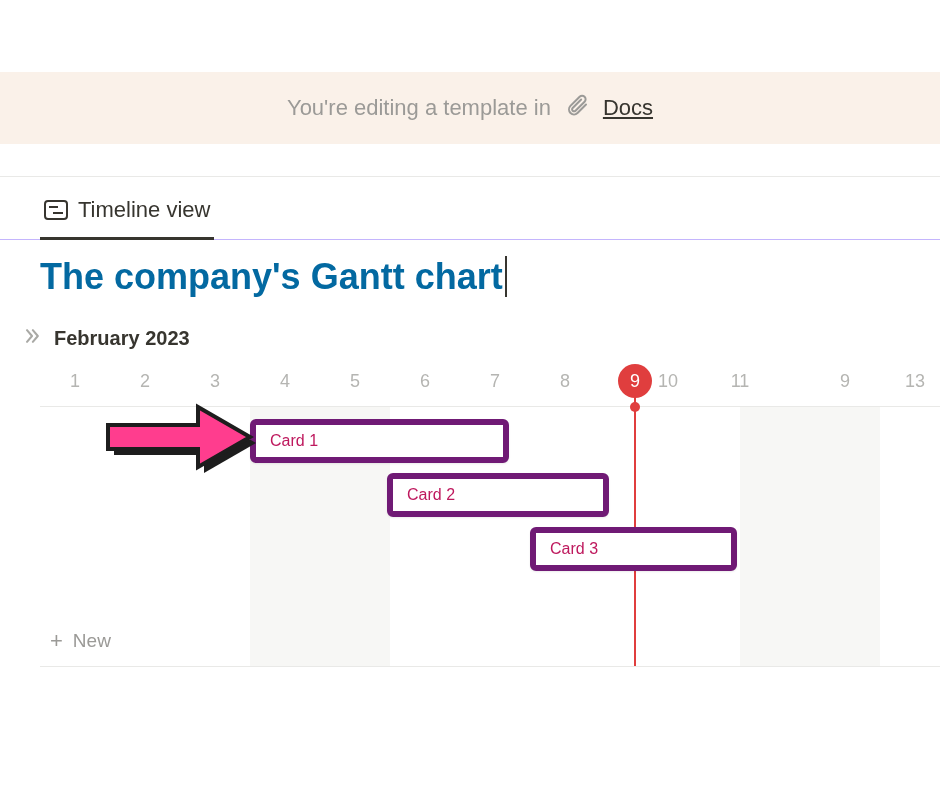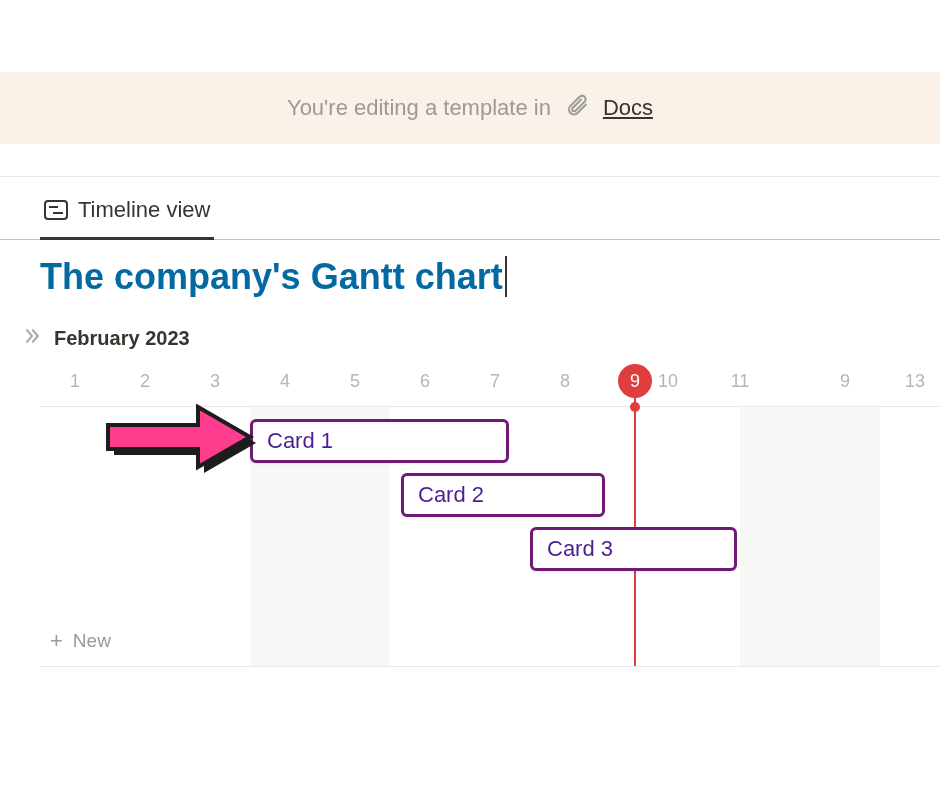--- a/index.html
+++ b/index.html
@@ -112,28 +112,28 @@
     width: 10px; height: 10px;
     border-radius: 50%;
     background: #e03e3e;
     top: -5px;
     transform: translateX(-50%);
   }
   .card {
     position: absolute;
     height: 44px;
     background: #fff;
-    border: 3px solid #701a75;
+    border: 6px solid #701a75;
     border-radius: 6px;
     box-shadow: 0 1px 2px rgba(15,15,15,0.08);
     display: flex;
     align-items: center;
     padding: 0 14px;
-    font-size: 22px;
-    color: #4c1d95;
+    font-size: 16px;
+    color: #be185d;
   }
   .new-row {
     position: absolute;
     left: 10px;
     bottom: 14px;
     display: flex;
     align-items: center;
     gap: 10px;
     font-size: 19px;
     color: #9b9a97;
@@ -207,21 +207,21 @@
       <span class="plus-icon">+</span>
       <span>New</span>
     </div>
   <div class="weekend-shade" style="left: 210px; width: 70px;"></div>
       <div class="weekend-shade" style="left: 280px; width: 70px;"></div>
       <div class="weekend-shade" style="left: 700px; width: 70px;"></div>
       <div class="weekend-shade" style="left: 770px; width: 70px;"></div>
       <div class="today-line" style="left: 595px;"></div>
       <div class="today-dot" style="left: 595px;"></div>
       <div class="card" style="left: 210px; width: 259px; top: 12px;">Card 1</div>
-      <div class="card" style="left: 361px; width: 204px; top: 66px;">Card 2</div>
+      <div class="card" style="left: 347px; width: 222px; top: 66px;">Card 2</div>
       <div class="card" style="left: 490px; width: 207px; top: 120px;">Card 3</div>
     </div>
 </div>
 
 <div class="arrow-annot" id="arrow-annot" style="left: 100px; top: 399px;">
   <svg width="170" height="80" viewBox="0 0 170 80">
 
     <g transform="translate(6,6)">
       <rect x="8" y="26" width="90" height="24" fill="#1d1d1d"></rect>
       <polygon points="98,8 98,68 150,38" fill="#1d1d1d"></polygon>

